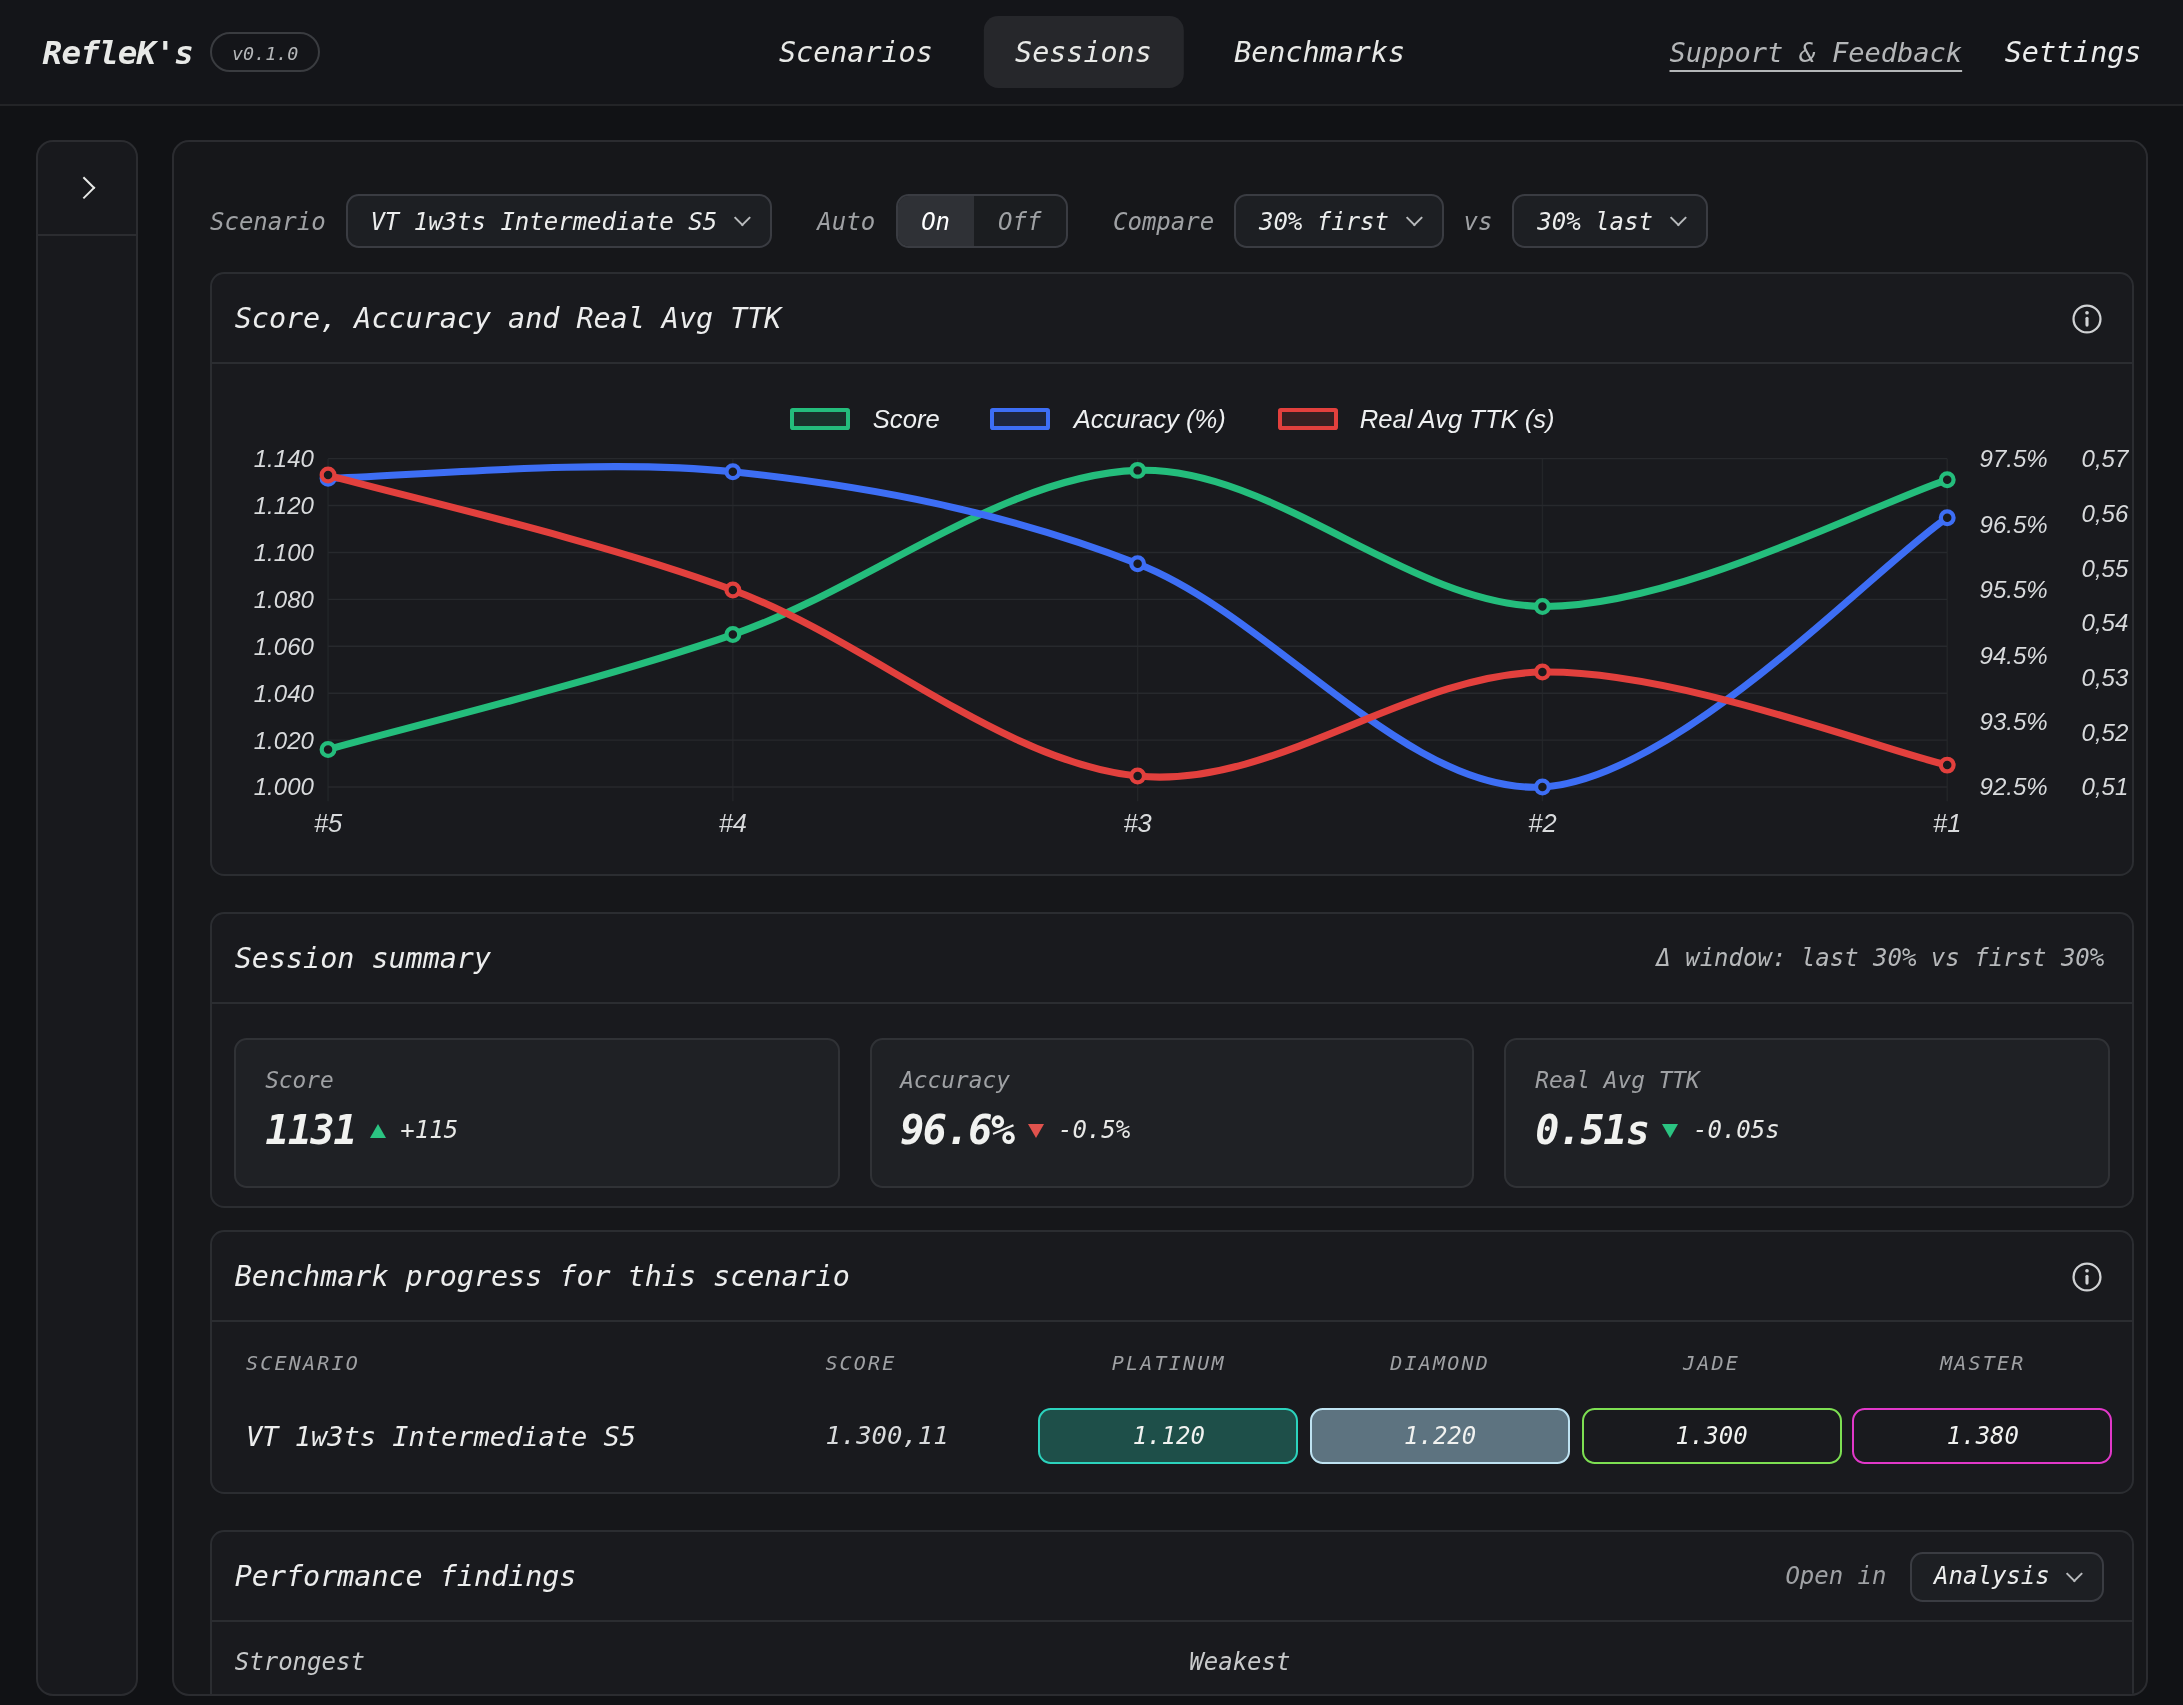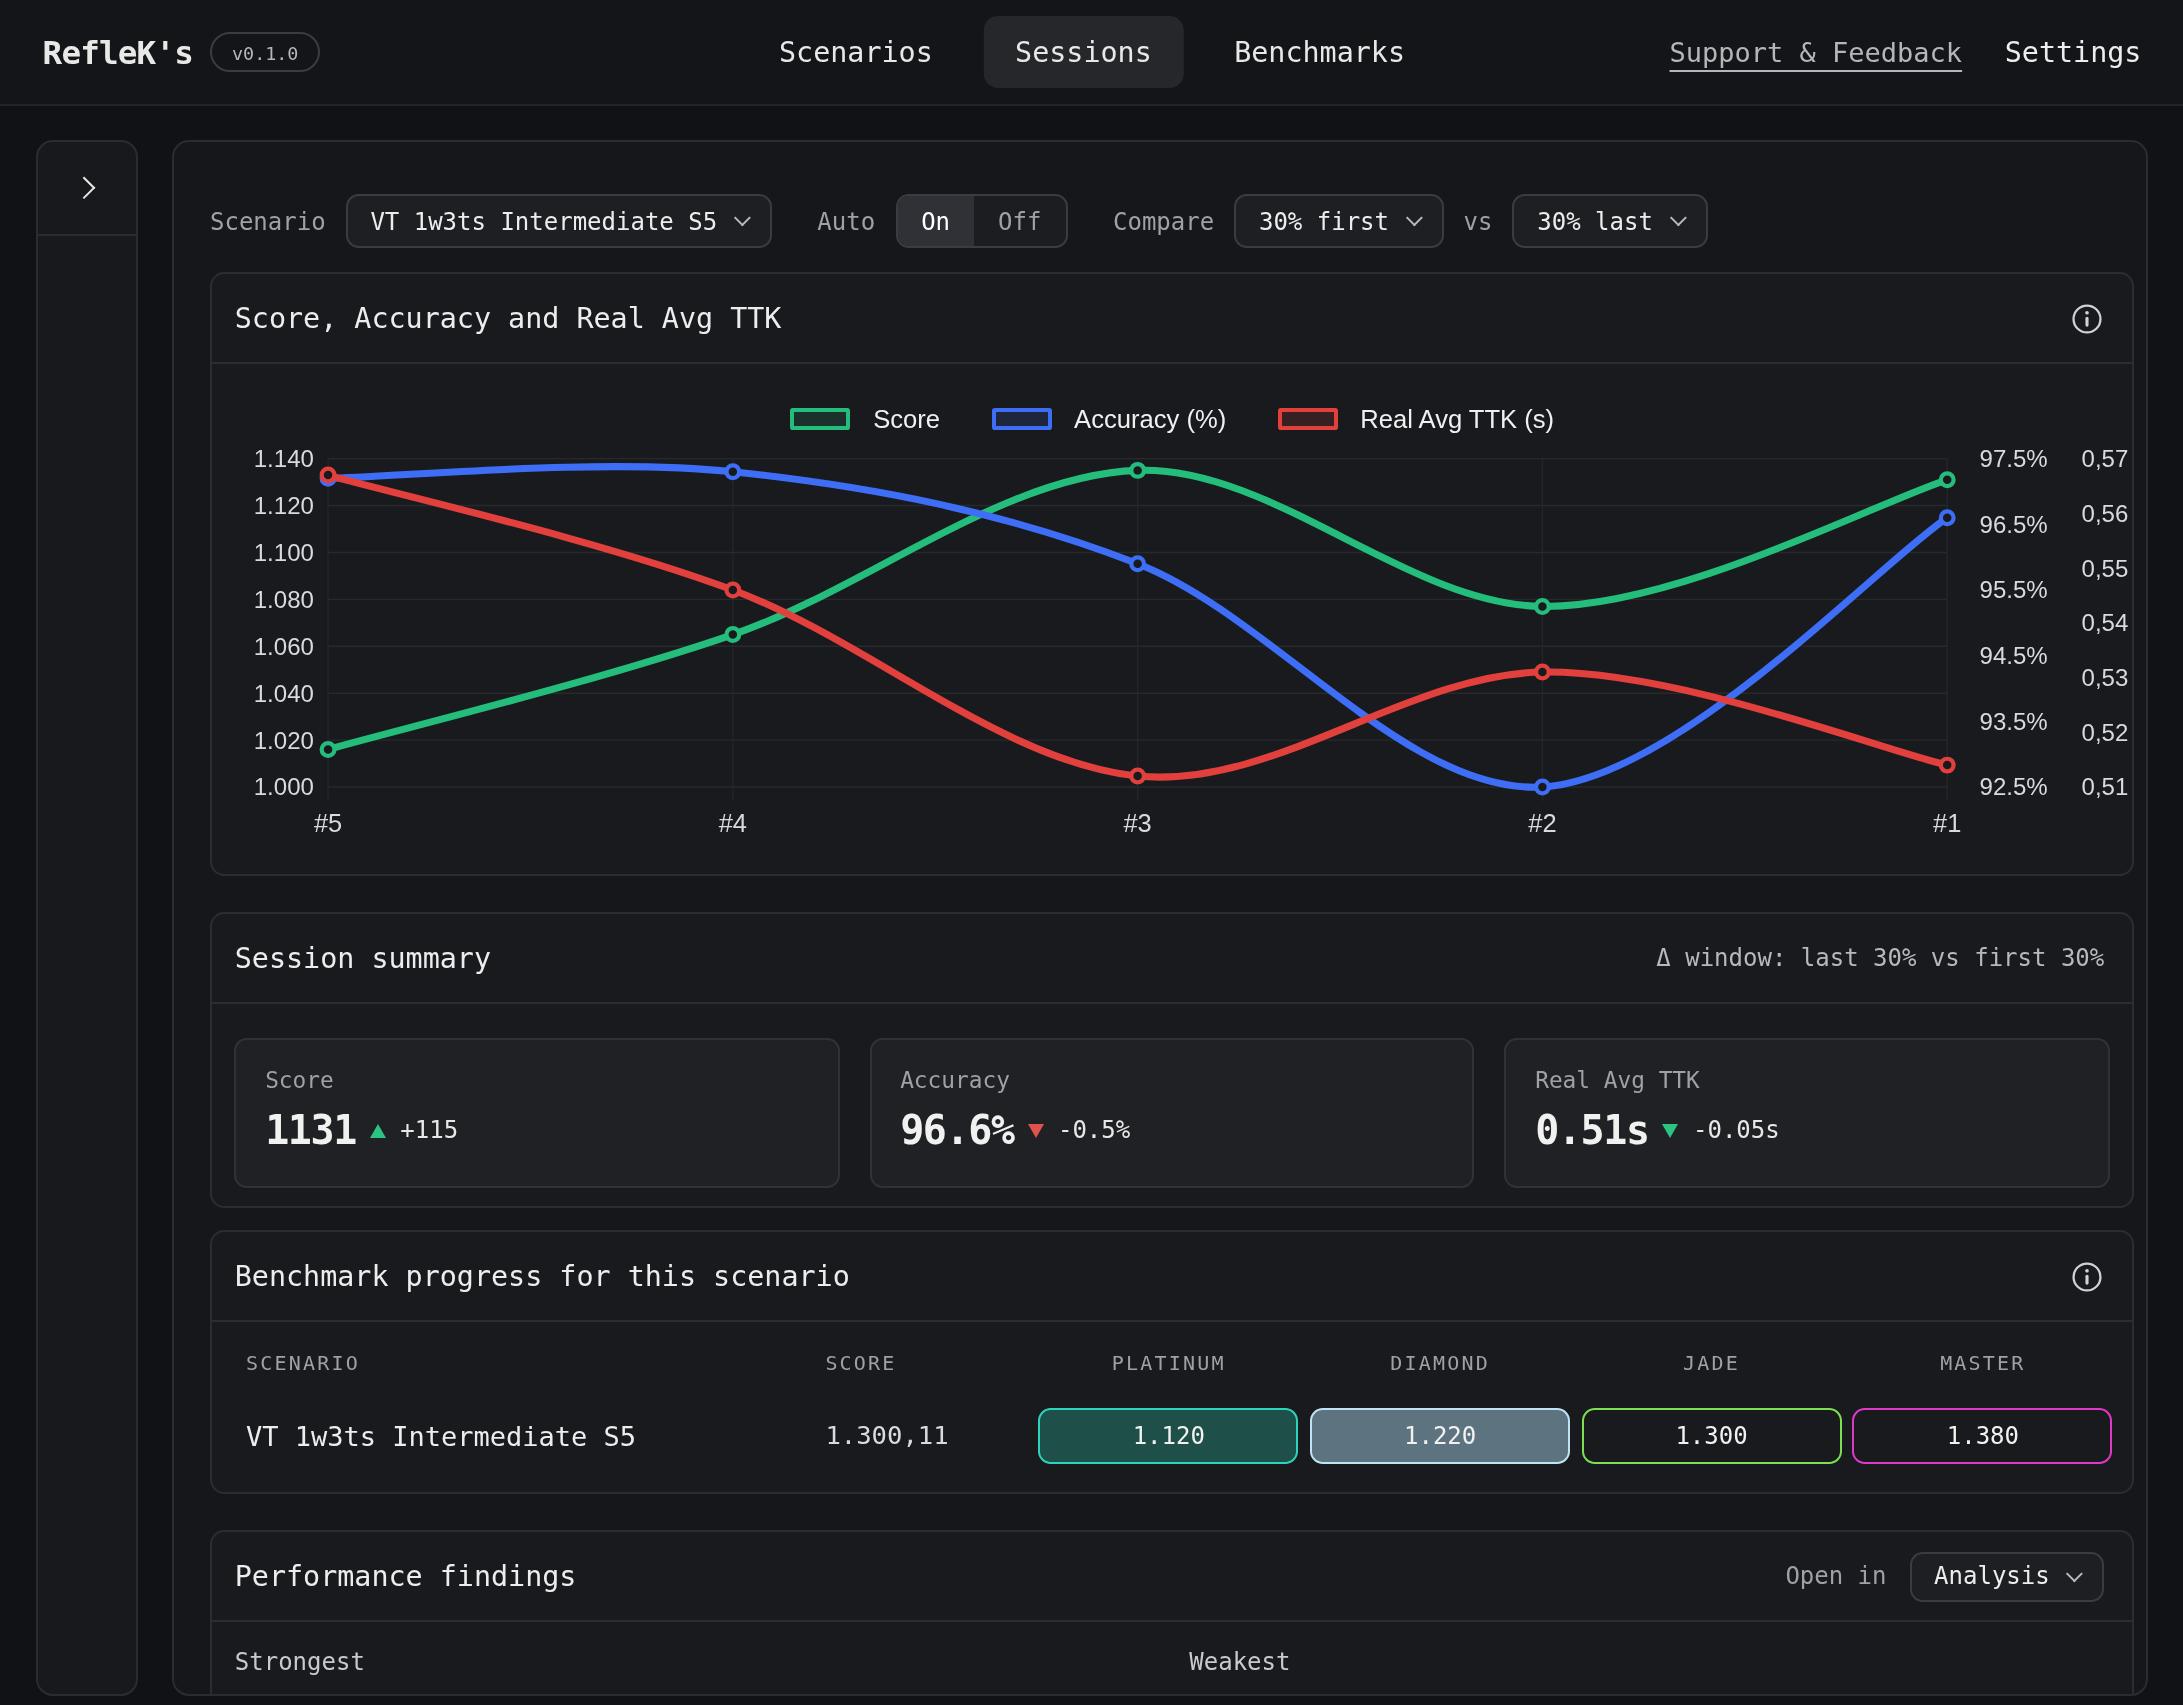--- a/index.html
+++ b/index.html
@@ -1,18 +1,18 @@
 <!DOCTYPE html>
 <html style="font-size:11.4px"><head>
 <meta charset="utf-8">
 <style>
   * { margin:0; padding:0; box-sizing:border-box; }
   html,body { background:#0d0e10; }
   body { font-family:"DejaVu Sans Mono", monospace; color:#e8e9e7; }
-  .viewport { width:2183px; height:1706px; overflow:hidden; position:relative; background:#111215; }
+  .viewport { width:2183px; height:1706px; overflow:hidden; position:relative; background:#111215;font-style:italic; }
   .scale { width:1092px; height:853px; transform:scale(2); transform-origin:0 0; position:relative; background:#111215; }
 
   
   .topbar { position:absolute; left:0; top:0; width:1092px; height:53px; background:#141519;
             border-bottom:1.4px solid #232427; display:flex; align-items:center; }
   .logo { font-size:16.3px; font-weight:bold; margin-left:21.3px; letter-spacing:-0.4px; }
   .version-badge { margin-left:8.5px; font-size:9.2px; color:#b4b6b8; border:0.7px solid #3a3c40;
                    border-radius:10.7px; padding:3.6px 10px; }
   .nav { position:absolute; left:50%; transform:translateX(-50%); display:flex; align-items:center; gap:10px; }
   .nav-item { font-size:14.2px; color:#e8e9e7; padding:10px 15.6px; border-radius:7.1px; cursor:pointer; white-space:nowrap; }

